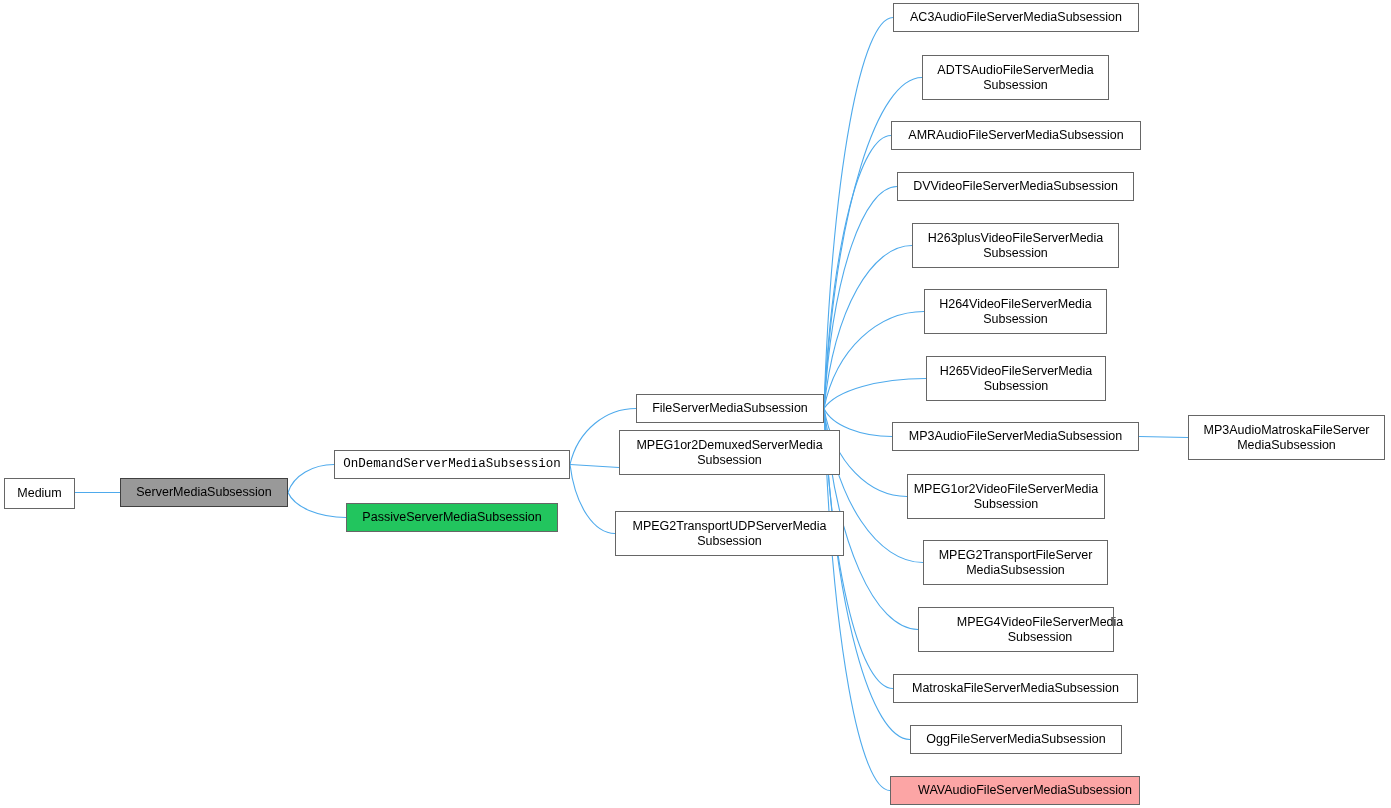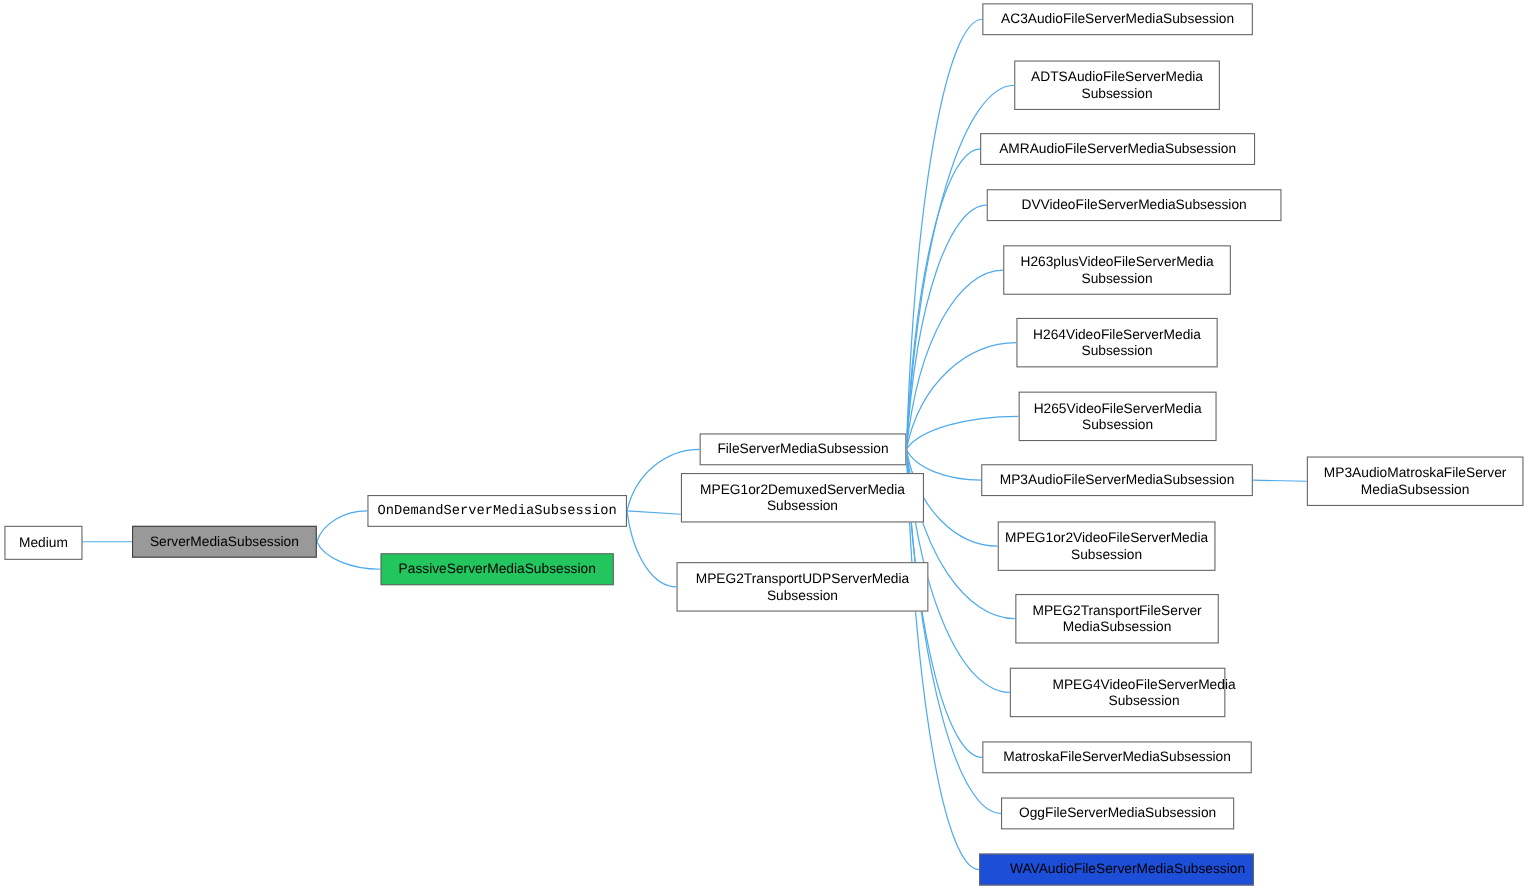--- a/index.html
+++ b/index.html
@@ -108,32 +108,32 @@
     <div class="node" style="left: 346px; top: 503px; width: 212px; height: 29px; background: #22c55e; border-color: rgb(102, 102, 102);"><span class="node-label">PassiveServerMediaSubsession</span></div>
     <div class="node" style="left: 636px; top: 394px; width: 188px; height: 29px; background: rgb(255, 255, 255); border-color: rgb(102, 102, 102);"><span class="node-label">FileServerMediaSubsession</span></div>
     <div class="node" style="left: 619px; top: 430px; width: 221px; height: 45px; background: rgb(255, 255, 255); border-color: rgb(102, 102, 102);"><span class="node-label">MPEG1or2DemuxedServerMedia
 Subsession</span></div>
     <div class="node" style="left: 615px; top: 511px; width: 229px; height: 45px; background: rgb(255, 255, 255); border-color: rgb(102, 102, 102);"><span class="node-label">MPEG2TransportUDPServerMedia
 Subsession</span></div>
     <div class="node" style="left: 893px; top: 3px; width: 246px; height: 29px; background: rgb(255, 255, 255); border-color: rgb(102, 102, 102);"><span class="node-label">AC3AudioFileServerMediaSubsession</span></div>
     <div class="node" style="left: 922px; top: 55px; width: 187px; height: 45px; background: rgb(255, 255, 255); border-color: rgb(102, 102, 102);"><span class="node-label">ADTSAudioFileServerMedia
 Subsession</span></div>
     <div class="node" style="left: 891px; top: 121px; width: 250px; height: 29px; background: rgb(255, 255, 255); border-color: rgb(102, 102, 102);"><span class="node-label">AMRAudioFileServerMediaSubsession</span></div>
-    <div class="node" style="left: 897px; top: 172px; width: 268px; height: 29px; background: rgb(255, 255, 255); border-color: rgb(102, 102, 102);"><span class="node-label">DVVideoFileServerMediaSubsession</span></div>
+    <div class="node" style="left: 897px; top: 172px; width: 237px; height: 29px; background: rgb(255, 255, 255); border-color: rgb(102, 102, 102);"><span class="node-label">DVVideoFileServerMediaSubsession</span></div>
     <div class="node" style="left: 912px; top: 223px; width: 207px; height: 45px; background: rgb(255, 255, 255); border-color: rgb(102, 102, 102);"><span class="node-label">H263plusVideoFileServerMedia
 Subsession</span></div>
     <div class="node" style="left: 924px; top: 289px; width: 183px; height: 45px; background: rgb(255, 255, 255); border-color: rgb(102, 102, 102);"><span class="node-label">H264VideoFileServerMedia
 Subsession</span></div>
     <div class="node" style="left: 926px; top: 356px; width: 180px; height: 45px; background: rgb(255, 255, 255); border-color: rgb(102, 102, 102);"><span class="node-label">H265VideoFileServerMedia
 Subsession</span></div>
     <div class="node" style="left: 892px; top: 422px; width: 247px; height: 29px; background: rgb(255, 255, 255); border-color: rgb(102, 102, 102);"><span class="node-label">MP3AudioFileServerMediaSubsession</span></div>
     <div class="node" style="left: 907px; top: 474px; width: 198px; height: 45px; background: rgb(255, 255, 255); border-color: rgb(102, 102, 102);"><span class="node-label">MPEG1or2VideoFileServerMedia
 Subsession</span></div>
     <div class="node" style="left: 923px; top: 540px; width: 185px; height: 45px; background: rgb(255, 255, 255); border-color: rgb(102, 102, 102);"><span class="node-label">MPEG2TransportFileServer
 MediaSubsession</span></div>
     <div class="node" style="left: 918px; top: 607px; width: 196px; height: 45px; background: rgb(255, 255, 255); border-color: rgb(102, 102, 102); padding-left: 48px;"><span class="node-label">MPEG4VideoFileServerMedia
 Subsession</span></div>
     <div class="node" style="left: 893px; top: 674px; width: 245px; height: 29px; background: rgb(255, 255, 255); border-color: rgb(102, 102, 102);"><span class="node-label">MatroskaFileServerMediaSubsession</span></div>
     <div class="node" style="left: 910px; top: 725px; width: 212px; height: 29px; background: rgb(255, 255, 255); border-color: rgb(102, 102, 102);"><span class="node-label">OggFileServerMediaSubsession</span></div>
-    <div class="node" style="left: 890px; top: 776px; width: 250px; height: 29px; background: #1d4ed8; border-color: rgb(102, 102, 102); padding-left: 20px;"><span class="node-label">WAVAudioFileServerMediaSubsession</span></div>
+    <div class="node" style="left: 890px; top: 776px; width: 250px; height: 29px; background: #fca5a5; border-color: rgb(102, 102, 102); padding-left: 20px;"><span class="node-label">WAVAudioFileServerMediaSubsession</span></div>
     <div class="node" style="left: 1188px; top: 415px; width: 197px; height: 45px; background: rgb(255, 255, 255); border-color: rgb(102, 102, 102);"><span class="node-label">MP3AudioMatroskaFileServer
 MediaSubsession</span></div>
   </div>
 
 </body></html>

